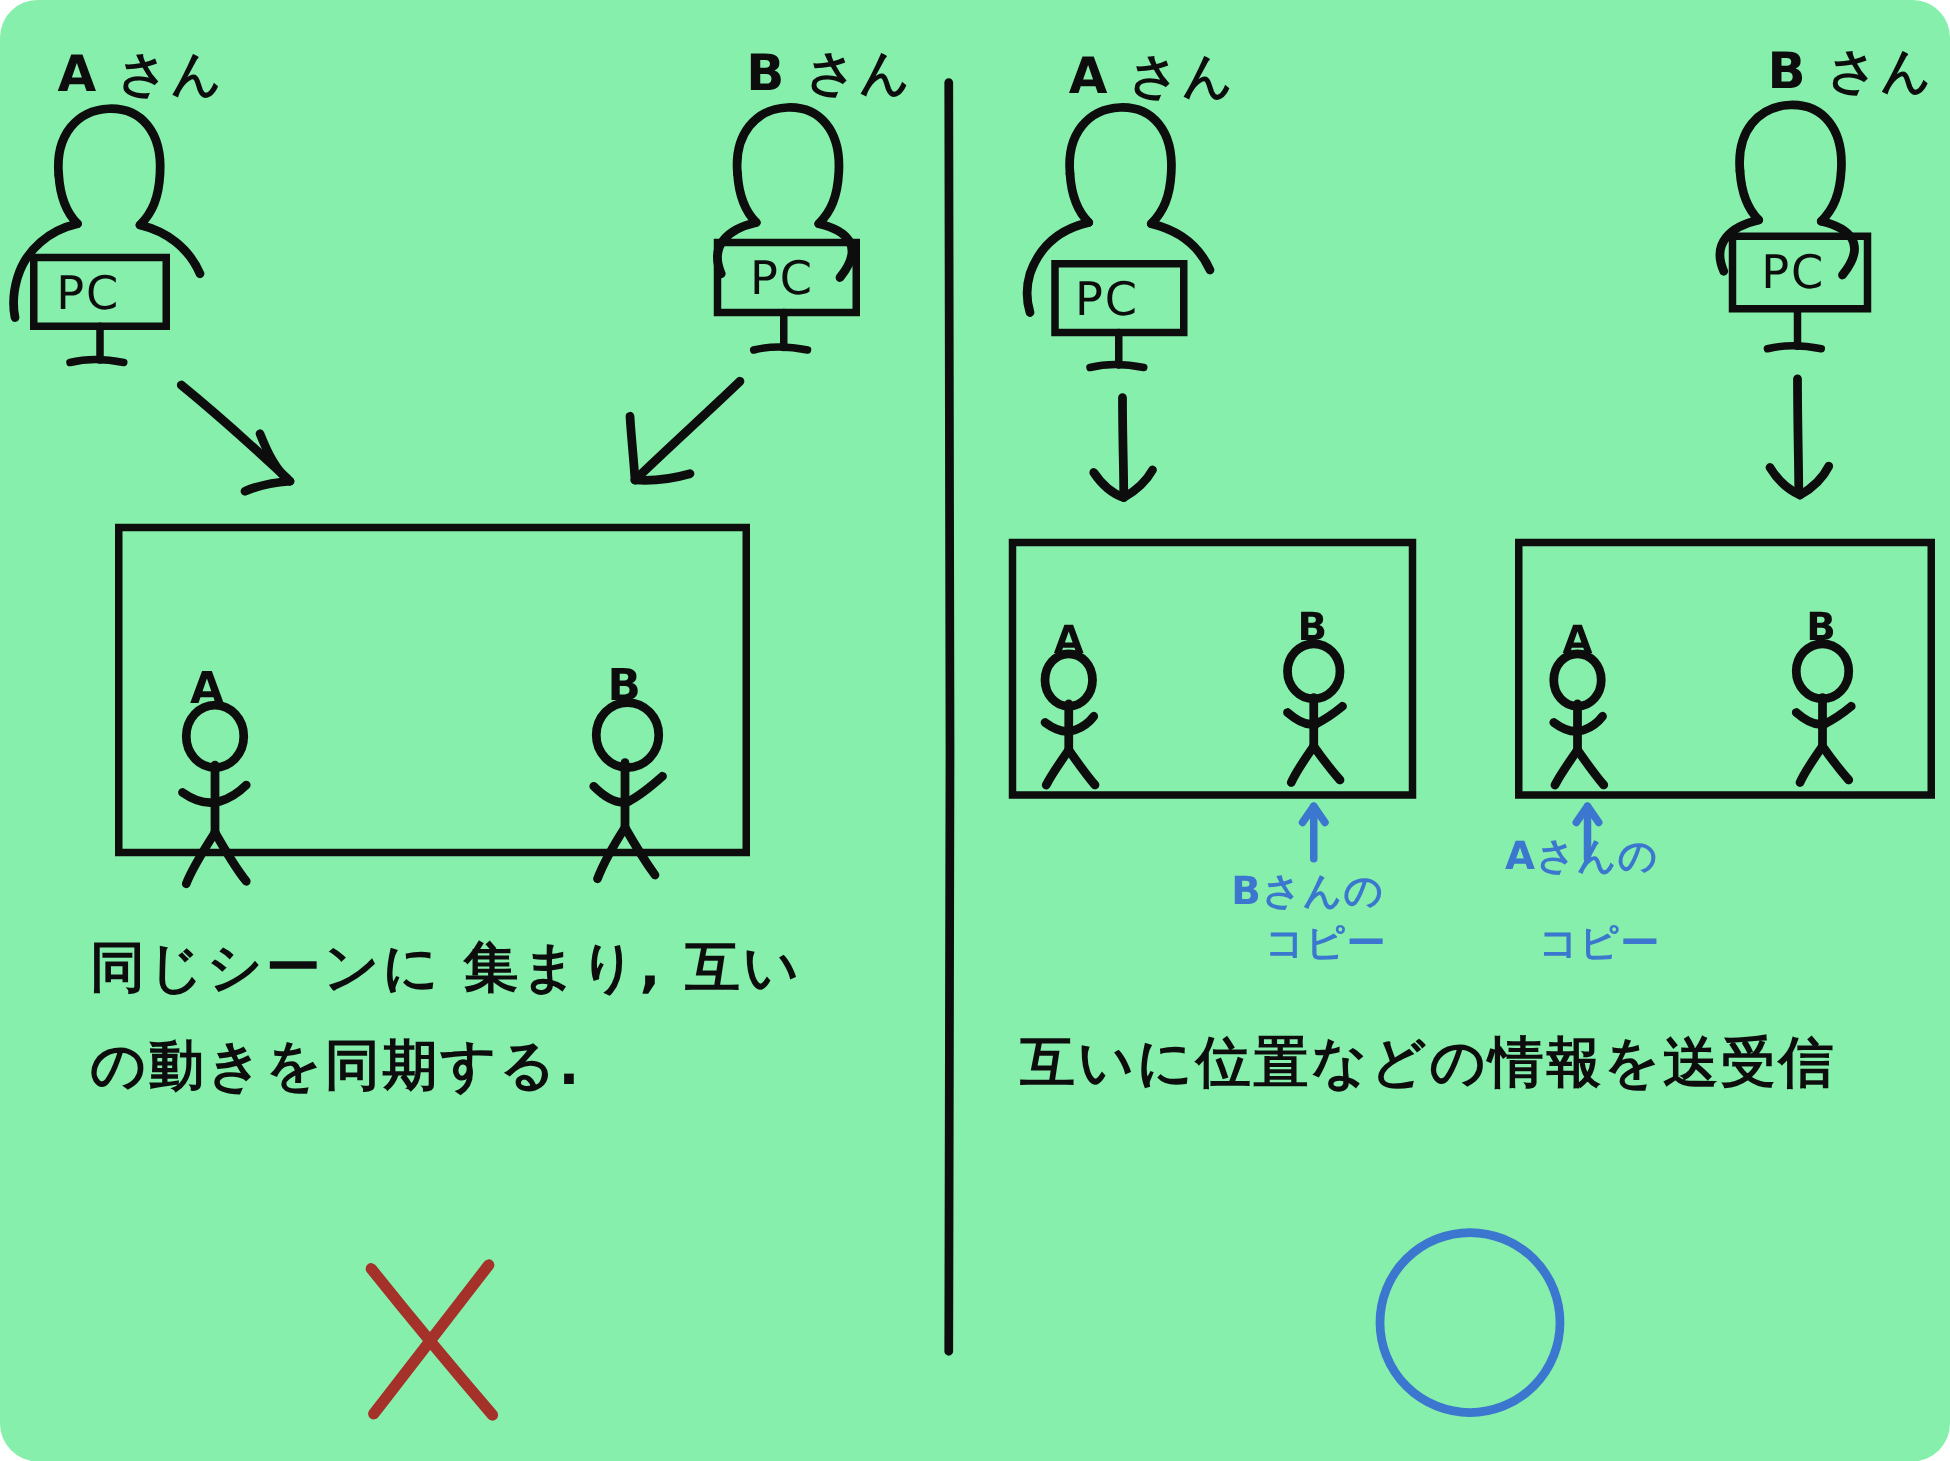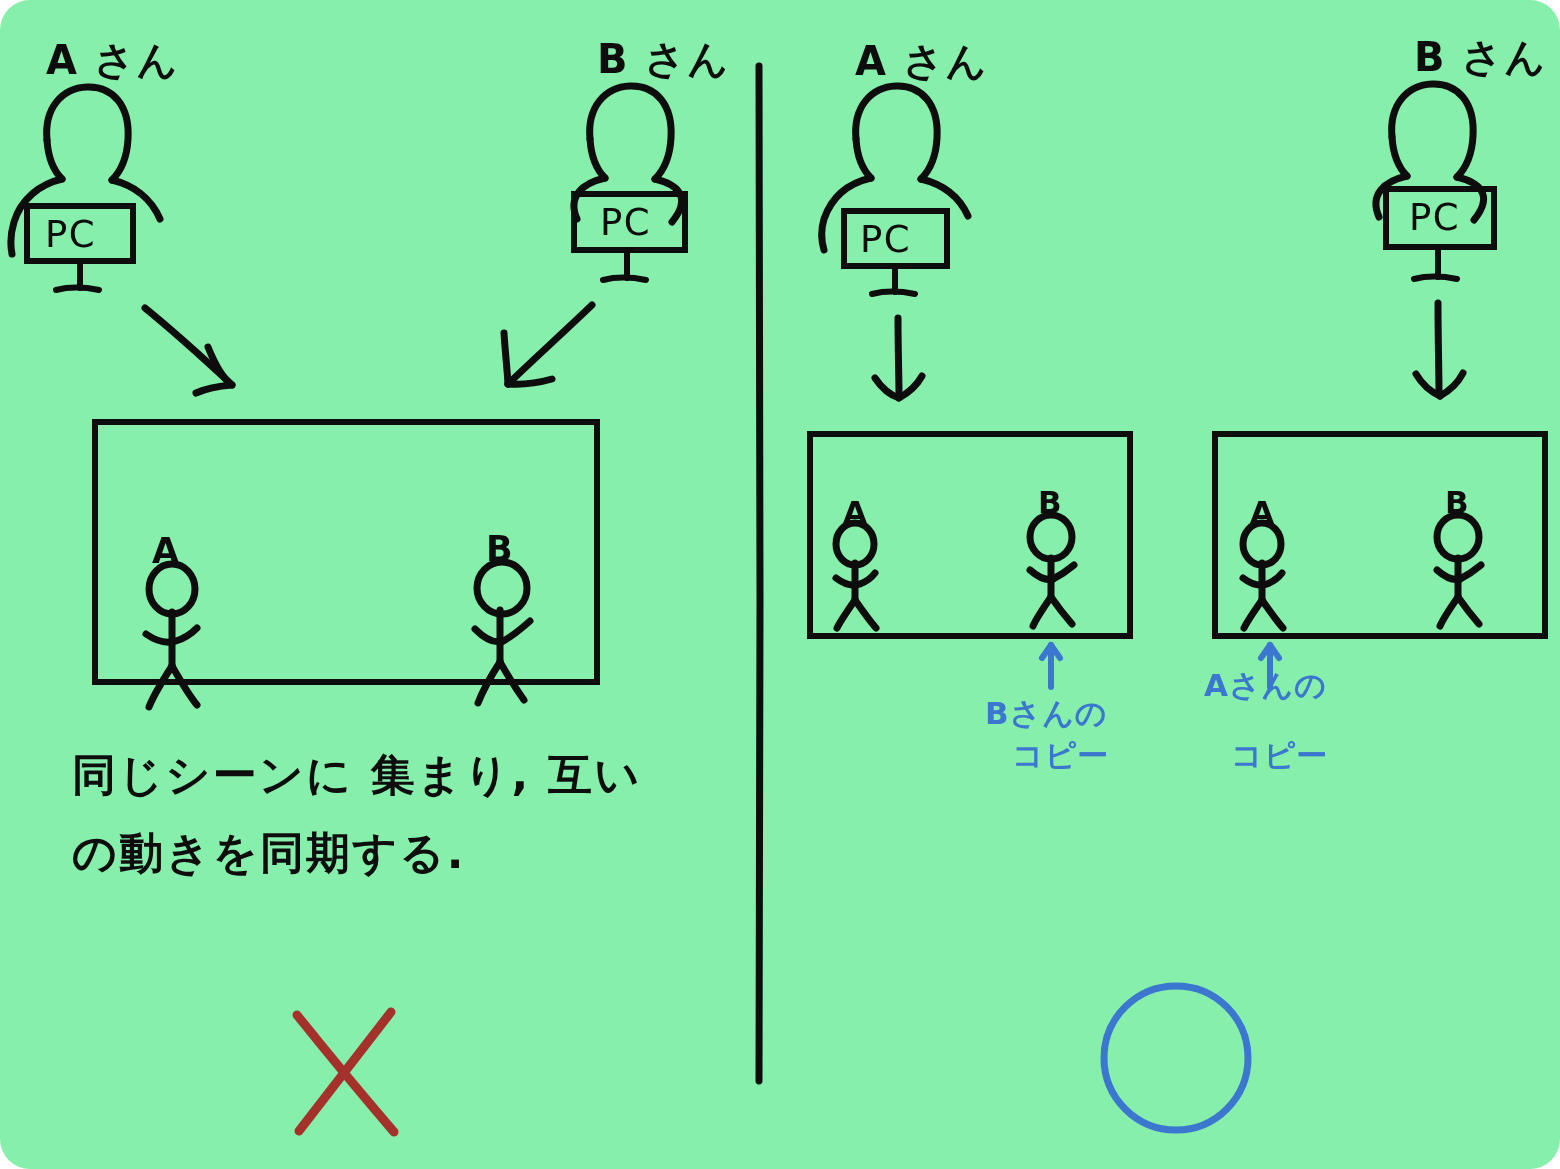--- a/index.html
+++ b/index.html
@@ -248,14 +248,15 @@
 
   <div class="hand-text fig-letter" style="left:1250px; top:492px; font-size:31px;">A</div>
   <div class="hand-text fig-letter" style="left:1445px; top:482px; font-size:31px;">B</div>
 
   <div class="hand-text blue-note" style="left:985px; top:693px; color:#3b76cf;">Bさんの</div>
   <div class="hand-text blue-note" style="left:1012px; top:735px; color:#3b76cf;">コピー</div>
 
   <div class="hand-text blue-note" style="left:1204px; top:665px; color:#3b76cf;">Aさんの</div>
   <div class="hand-text blue-note" style="left:1231px; top:735px; color:#3b76cf;">コピー</div>
 
+  <div class="hand-text caption" style="left:816px; top:820px; font-size:44px;">互いに位置などの情報を送受信</div>
 
 </div>
 
 </body></html>

